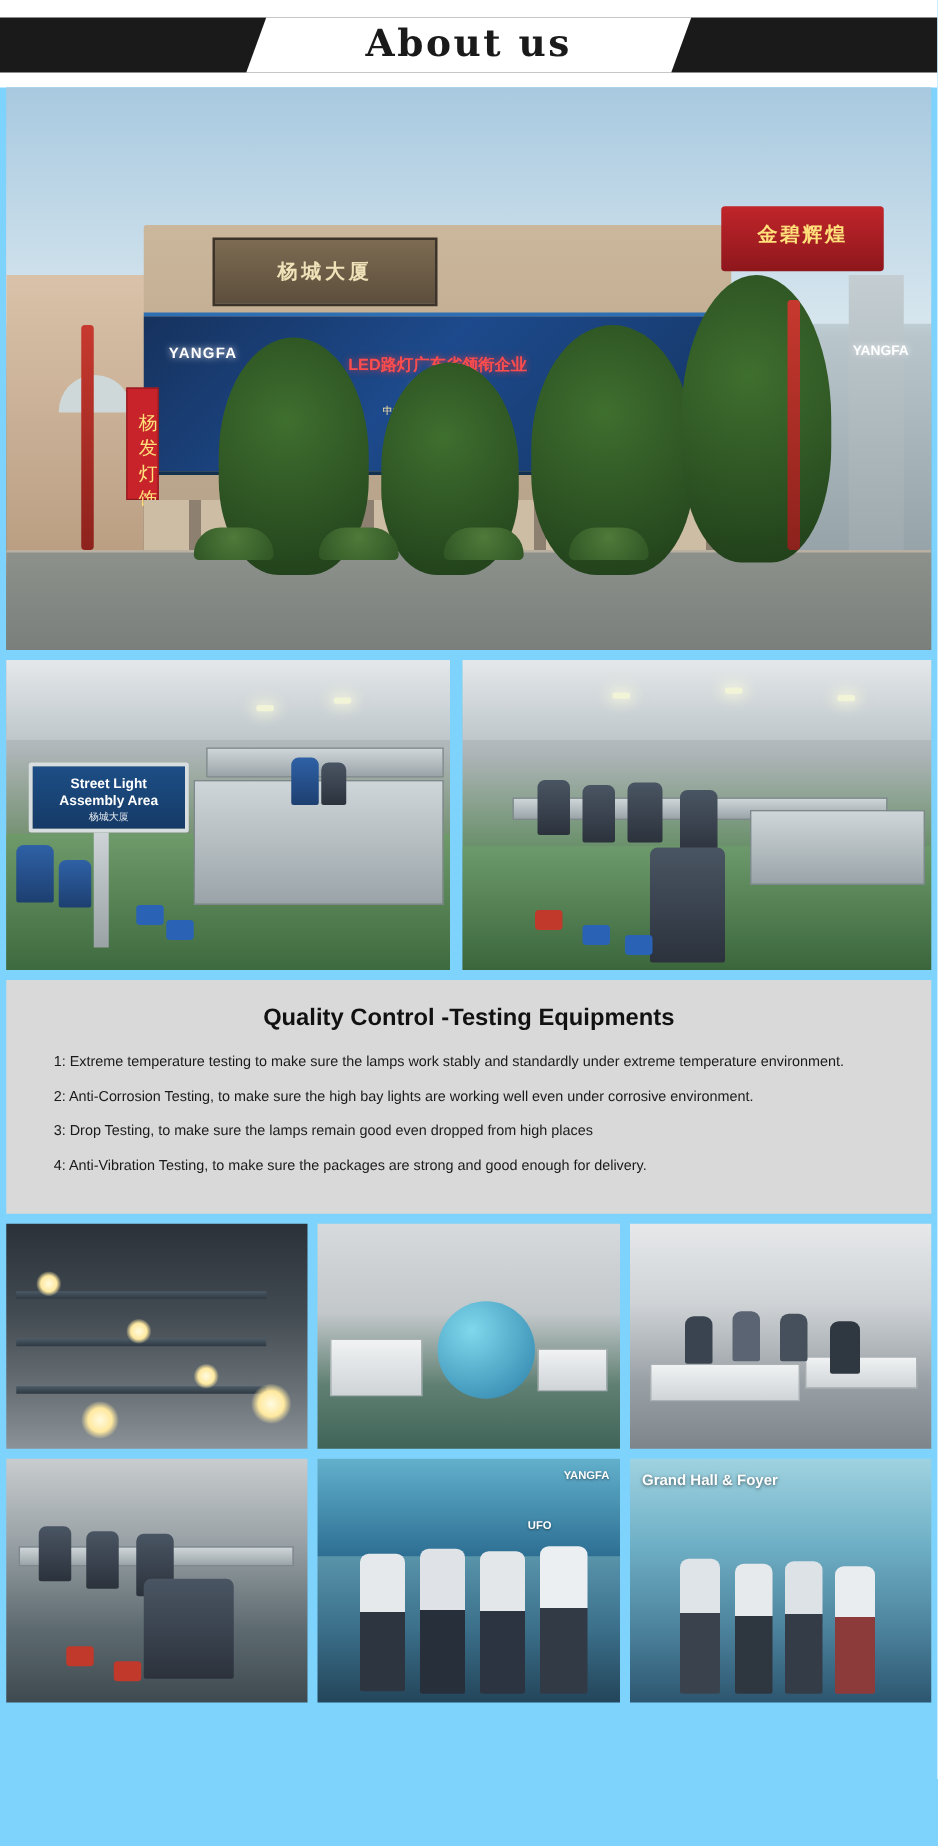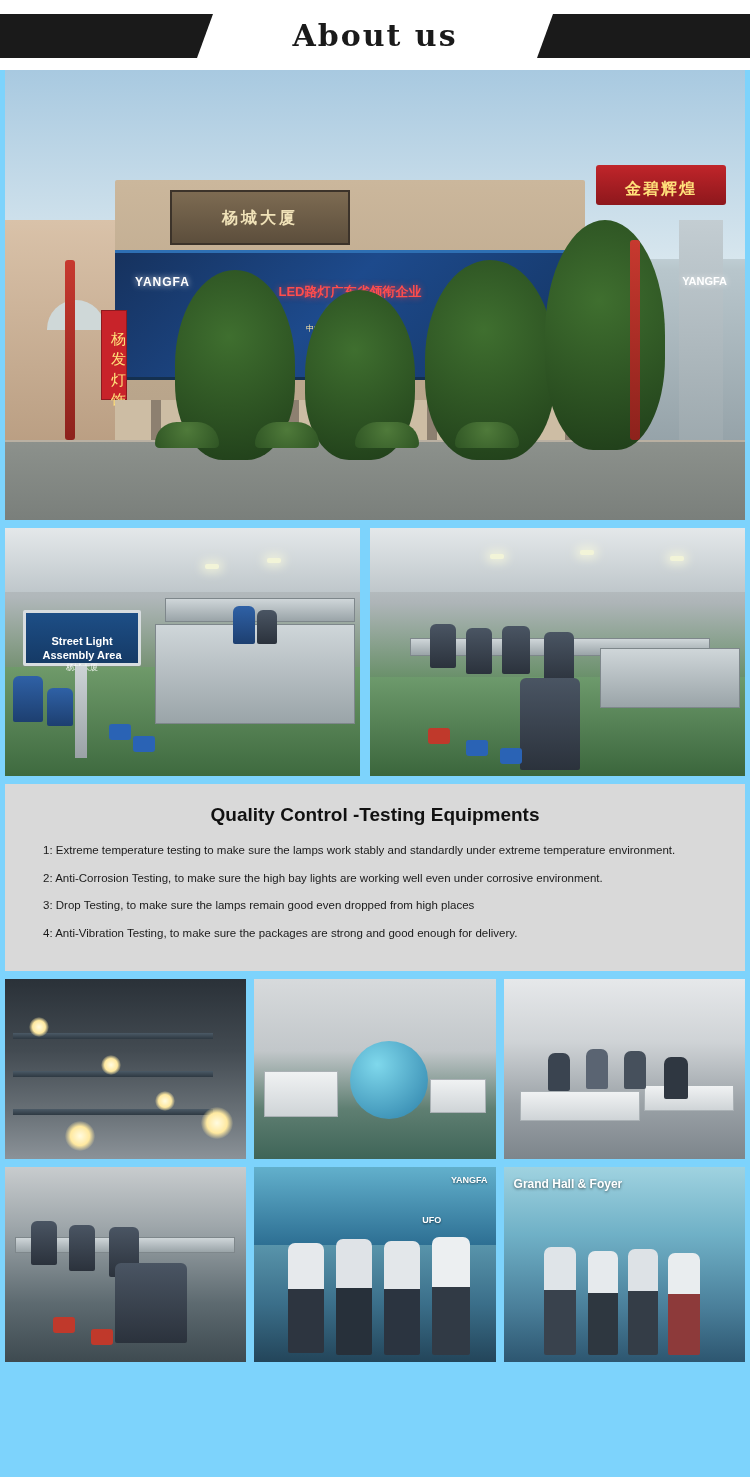--- a/index.html
+++ b/index.html
@@ -120,21 +120,21 @@
   .hero .roof-sign {
     position:absolute; left:165px; top:120px; width:180px; height:55px;
     background: linear-gradient(#7d6b52, #5c4e3c);
     border:2px solid #3c332a;
   }
   .hero .roof-sign span {
     display:block; text-align:center; line-height:51px;
     color:#f0e2b8; font-size:16px; font-weight:bold; letter-spacing:3px;
   }
   .hero .roof-red {
-    position:absolute; right:19px; top:95px; width:130px; height:40px;
+    position:absolute; right:38px; top:95px; width:130px; height:52px;
     background: linear-gradient(#c0252a, #8d171c);
     border-radius:3px;
   }
   .hero .roof-red span {
     display:block; text-align:center; line-height:48px;
     color:#ffe07a; font-size:16px; font-weight:bold; letter-spacing:2px;
   }
   .hero .banner-red {
     position:absolute; left:96px; top:240px; width:26px; height:90px;
     background:#c8232a; border:1px solid #8d1a20;
@@ -198,29 +198,29 @@
   }
   .ws-left .floor {
     position:absolute; left:0; bottom:0; width:100%; height:44%;
     background: linear-gradient(#6f9a6a, #3e6a3f);
   }
   .ws-right .floor {
     position:absolute; left:0; bottom:0; width:100%; height:40%;
     background: linear-gradient(#6d9a6c, #3b663c);
   }
   .ws-sign {
-    position:absolute; left:18px; top:82px; width:118px; height:56px;
+    position:absolute; left:18px; top:82px; width:128px; height:56px;
     background: linear-gradient(#1d4e86, #153a66);
     border: 3px solid #d8dde0;
     border-radius: 2px;
     color: #ffffff;
     font-size: 11px;
     font-weight: bold;
     text-align: center;
-    padding-top: 22px;
+    padding-top: 8px;
     line-height: 1.25;
   }
   .ws-sign .zh { font-size: 8px; font-weight: normal; opacity: 0.9; }
   .ws-sign-post {
     position:absolute; left:70px; top:138px; width:12px; height:92px;
     background: linear-gradient(#cdd3d6, #9aa2a6);
   }
   .bench {
     position:absolute;
     background: linear-gradient(#cfd6d9, #9aa4a8);

